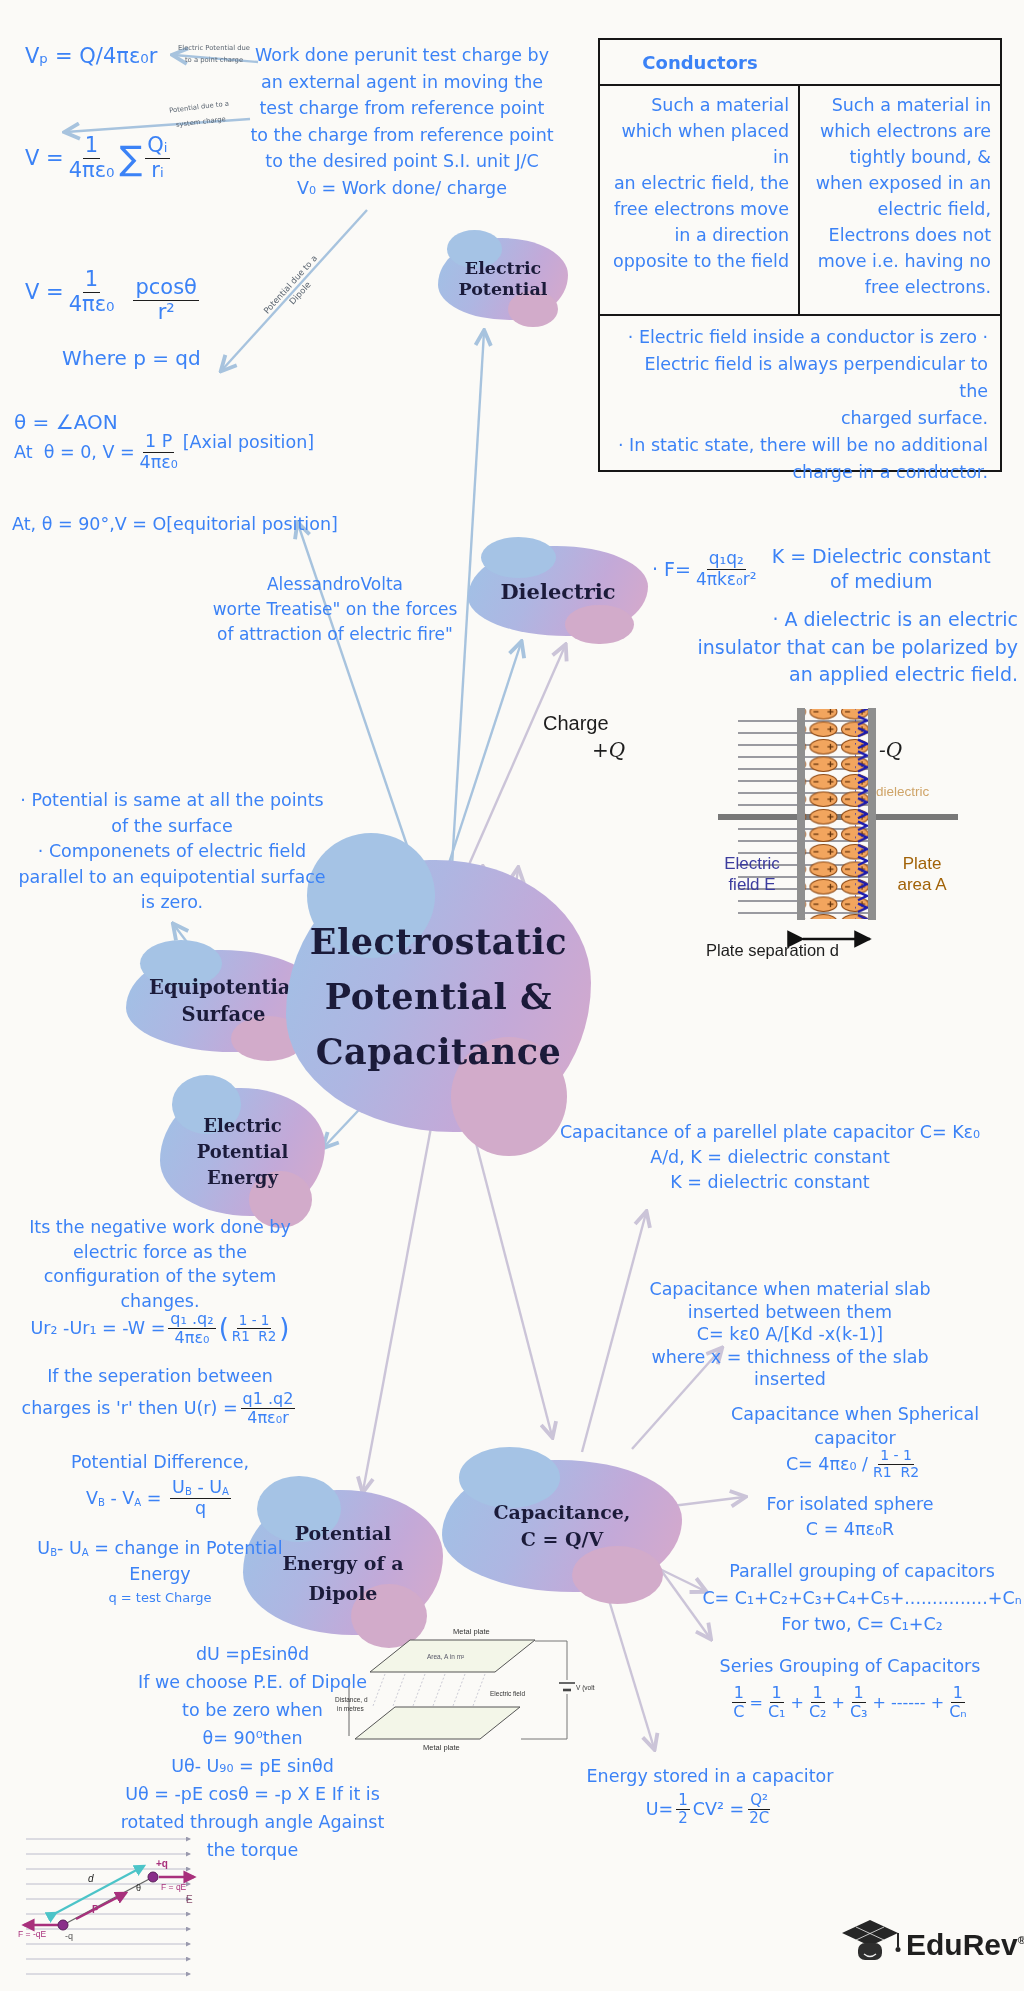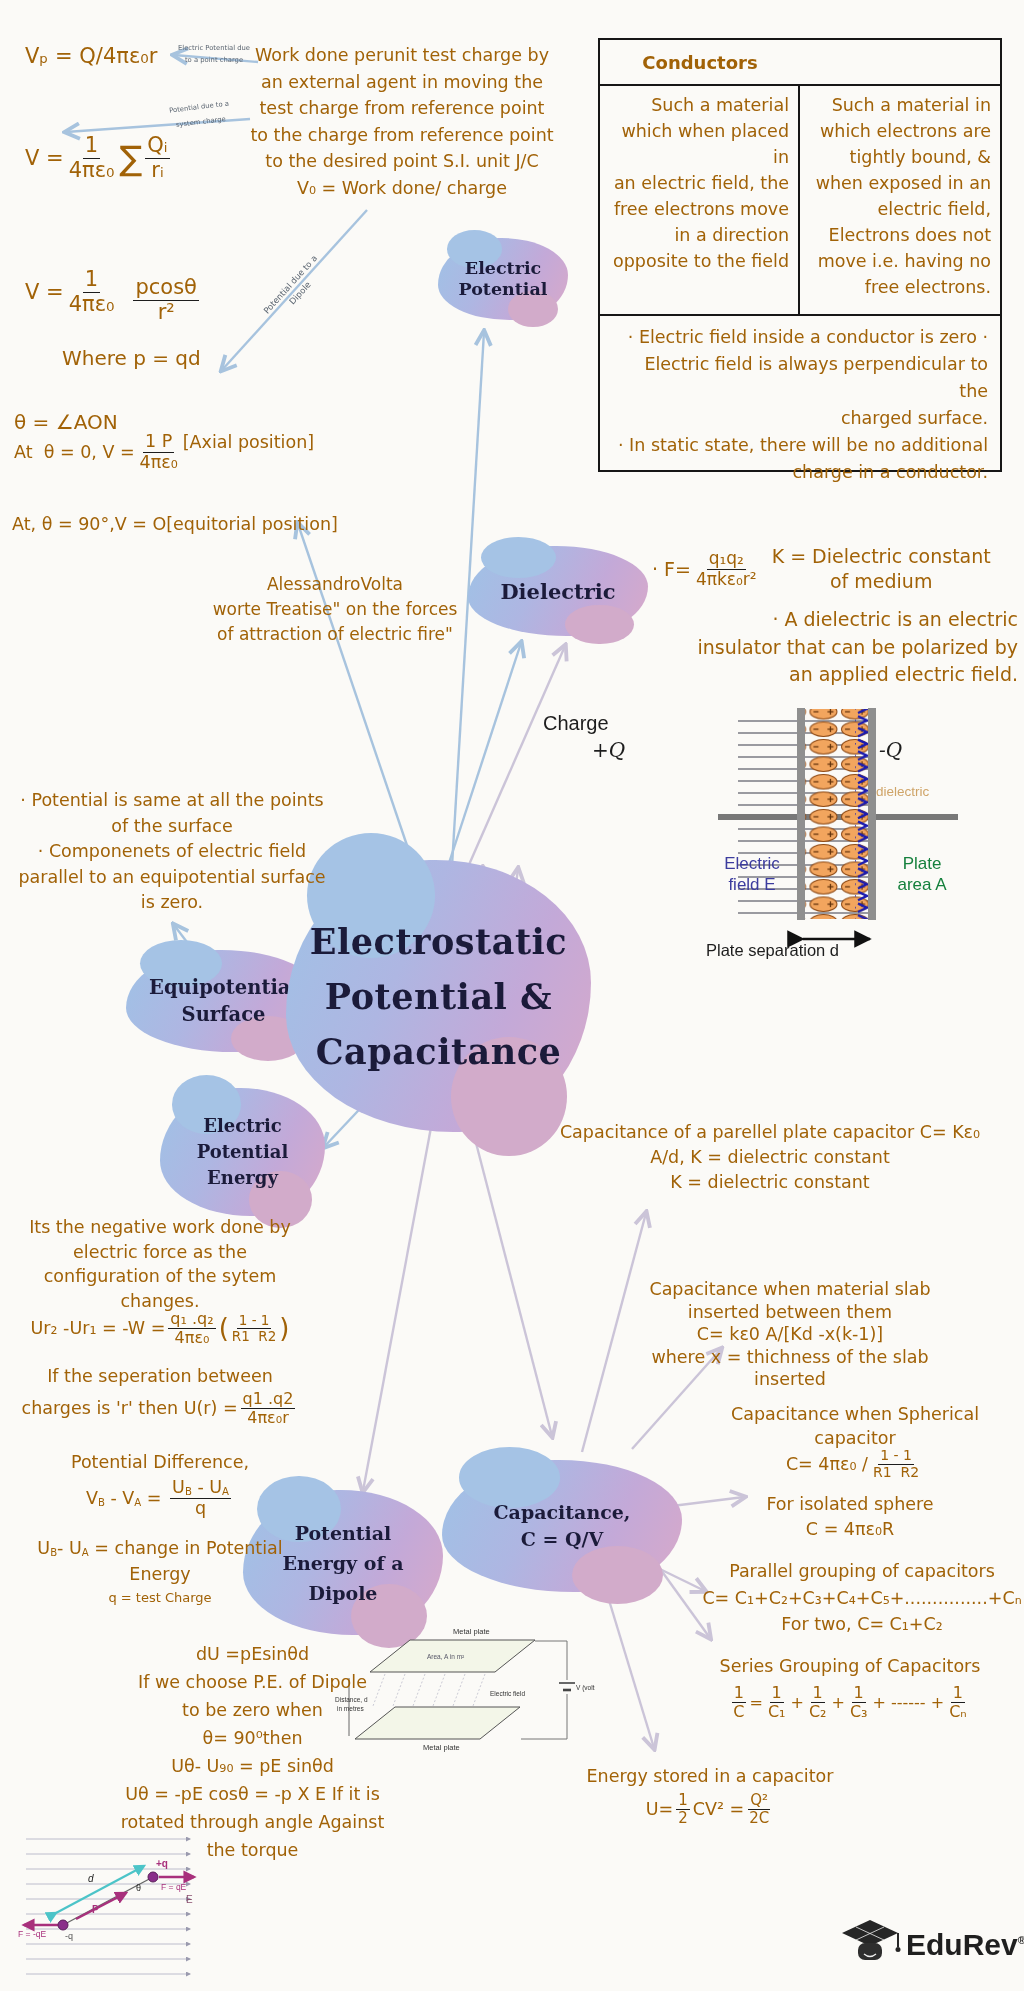--- a/index.html
+++ b/index.html
@@ -1,18 +1,18 @@
 <!DOCTYPE html>
 <html><head>
 <meta charset="utf-8">
 <style>
   html,body{margin:0;padding:0;}
   body{width:1024px;height:1991px;position:relative;background:#fbfaf7;overflow:hidden;}
   .abs{position:absolute;}
-  .hw{font-family:"DejaVu Sans",sans-serif;color:#a16207;}
+  .hw{font-family:"DejaVu Sans",sans-serif;color:#3b82f6;}
   .lab{font-family:"Liberation Sans",sans-serif;}
   .ml{white-space:pre-line;text-align:right;}
   .ctr{text-align:center;}
   .ws{white-space:pre;}
   .tiny{color:#5a6470;}
   .frow{display:flex;align-items:center;justify-content:center;}
   .fr{display:inline-flex;flex-direction:column;align-items:center;margin:0 3px;}
   .fr .n{border-bottom:1.7px solid #1d1d1d;padding:0 2px;line-height:1.12;white-space:pre;display:flex;align-items:center;}
   .fr .d{padding:0 2px;line-height:1.12;white-space:pre;display:flex;align-items:center;}
   .sb{font-size:0.58em;transform:translateY(0.35em);}
@@ -219,21 +219,21 @@
   <rect x="84" y="5" width="8" height="212" fill="#8f8f8f"></rect>
   <rect x="155" y="5" width="8" height="212" fill="#8f8f8f"></rect>
   <line x1="90" y1="236" x2="157" y2="236" stroke="#111" stroke-width="2.5" marker-end="url(#mk)" marker-start="url(#mk)"></line>
 </svg>
 <div class="abs lab txt" style="left:543px;top:712px;font-size:20px;color:#1d1d1d;">Charge</div>
 <div class="abs txt" style="left:592px;top:738px;font-size:20px;font-style:italic;font-family:'DejaVu Serif',serif;color:#1d1d1d;">+Q</div>
 <div class="abs txt" style="left:879px;top:738px;font-size:20px;font-style:italic;font-family:'DejaVu Serif',serif;color:#1d1d1d;">-Q</div>
 <div class="abs lab txt" style="left:876px;top:784px;font-size:13.5px;color:#cfa468;">dielectric</div>
 <div class="abs lab ml ctr txt" style="left:712px;top:853px;width:80px;font-size:17px;line-height:21px;color:#3c3c9e;">Electric
 field E</div>
-<div class="abs lab ml ctr txt" style="left:886px;top:853px;width:72px;font-size:17px;line-height:21px;color:#15803d;">Plate
+<div class="abs lab ml ctr txt" style="left:886px;top:853px;width:72px;font-size:17px;line-height:21px;color:#a16207;">Plate
 area A</div>
 <div class="abs lab txt" style="left:706px;top:941px;font-size:16.5px;color:#1d1d1d;">Plate separation d</div>
 
 <div class="abs hw ml ctr txt" style="left:5px;top:1215px;width:310px;font-size:17.5px;line-height:24.5px;">Its the negative work done by
 electric force as the
 configuration of the sytem
 changes.</div>
 <div class="abs hw frow txt" style="left:5px;top:1310px;width:310px;font-size:17.5px;">
   <span class="ws">Ur₂ -Ur₁ = -W =</span>
   <span class="fr" style="font-size:16px;">

